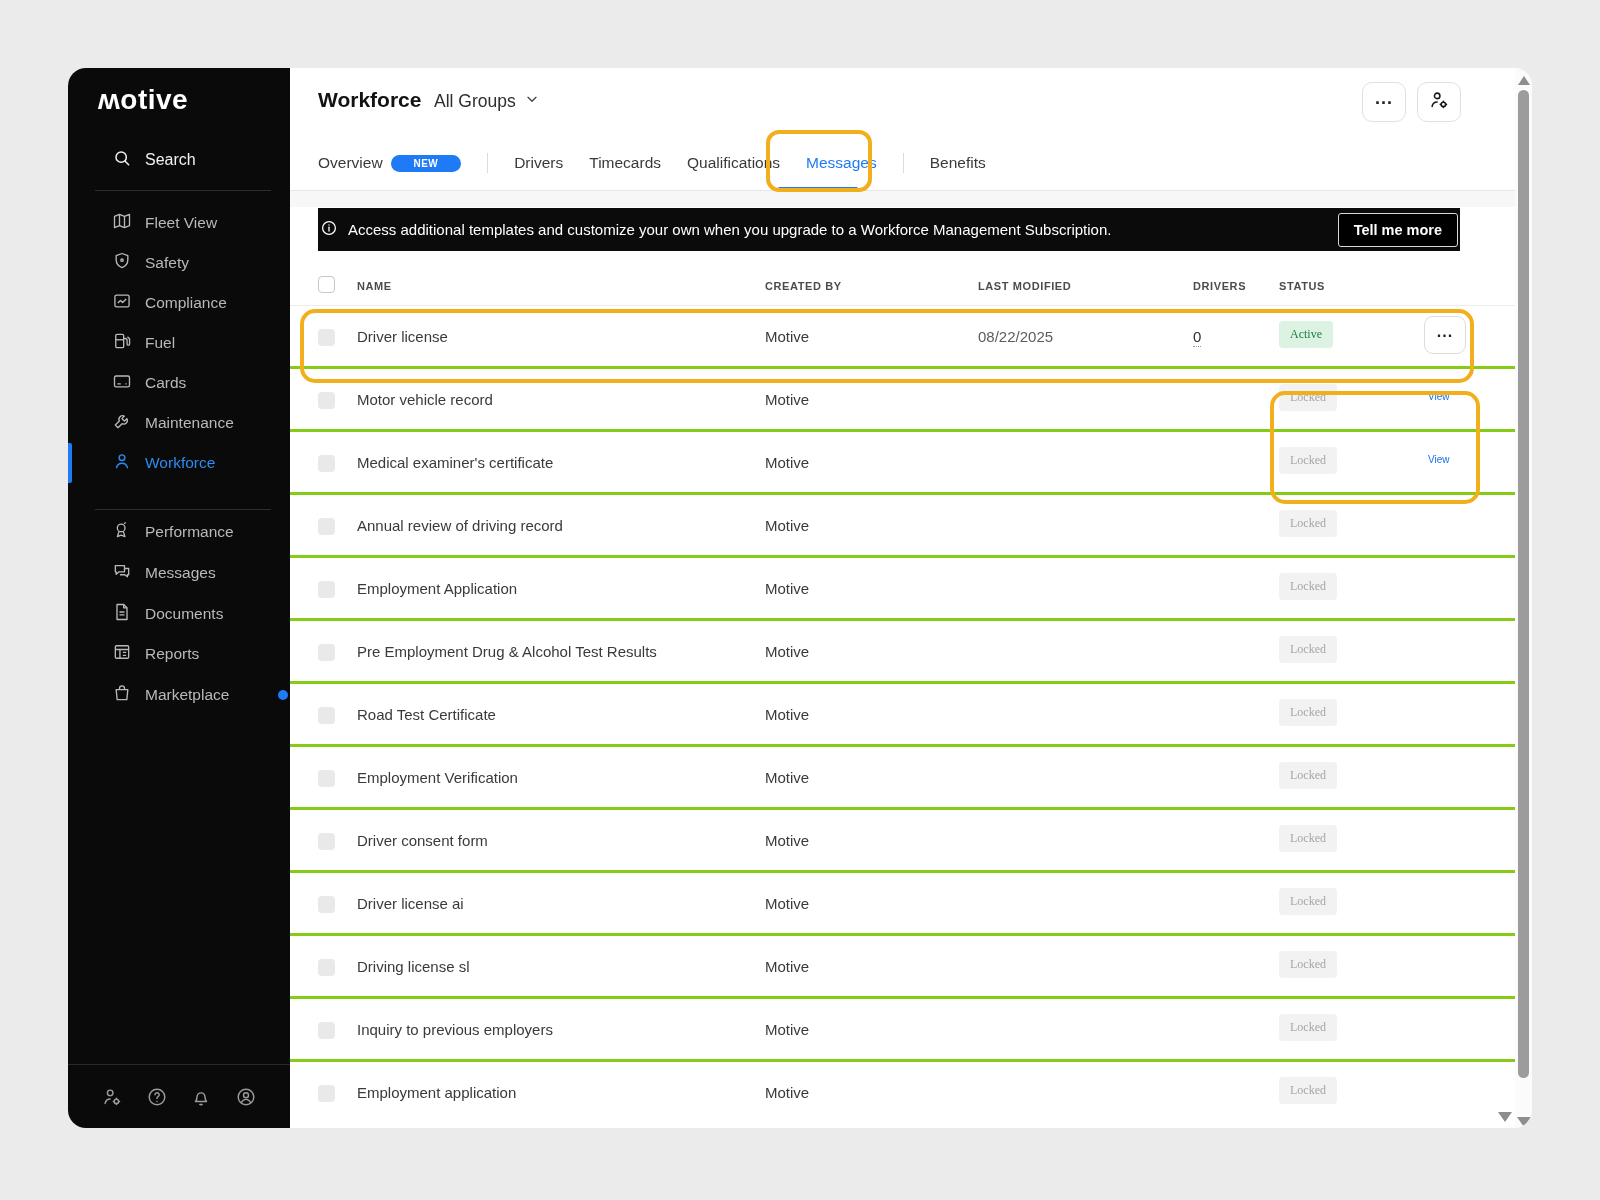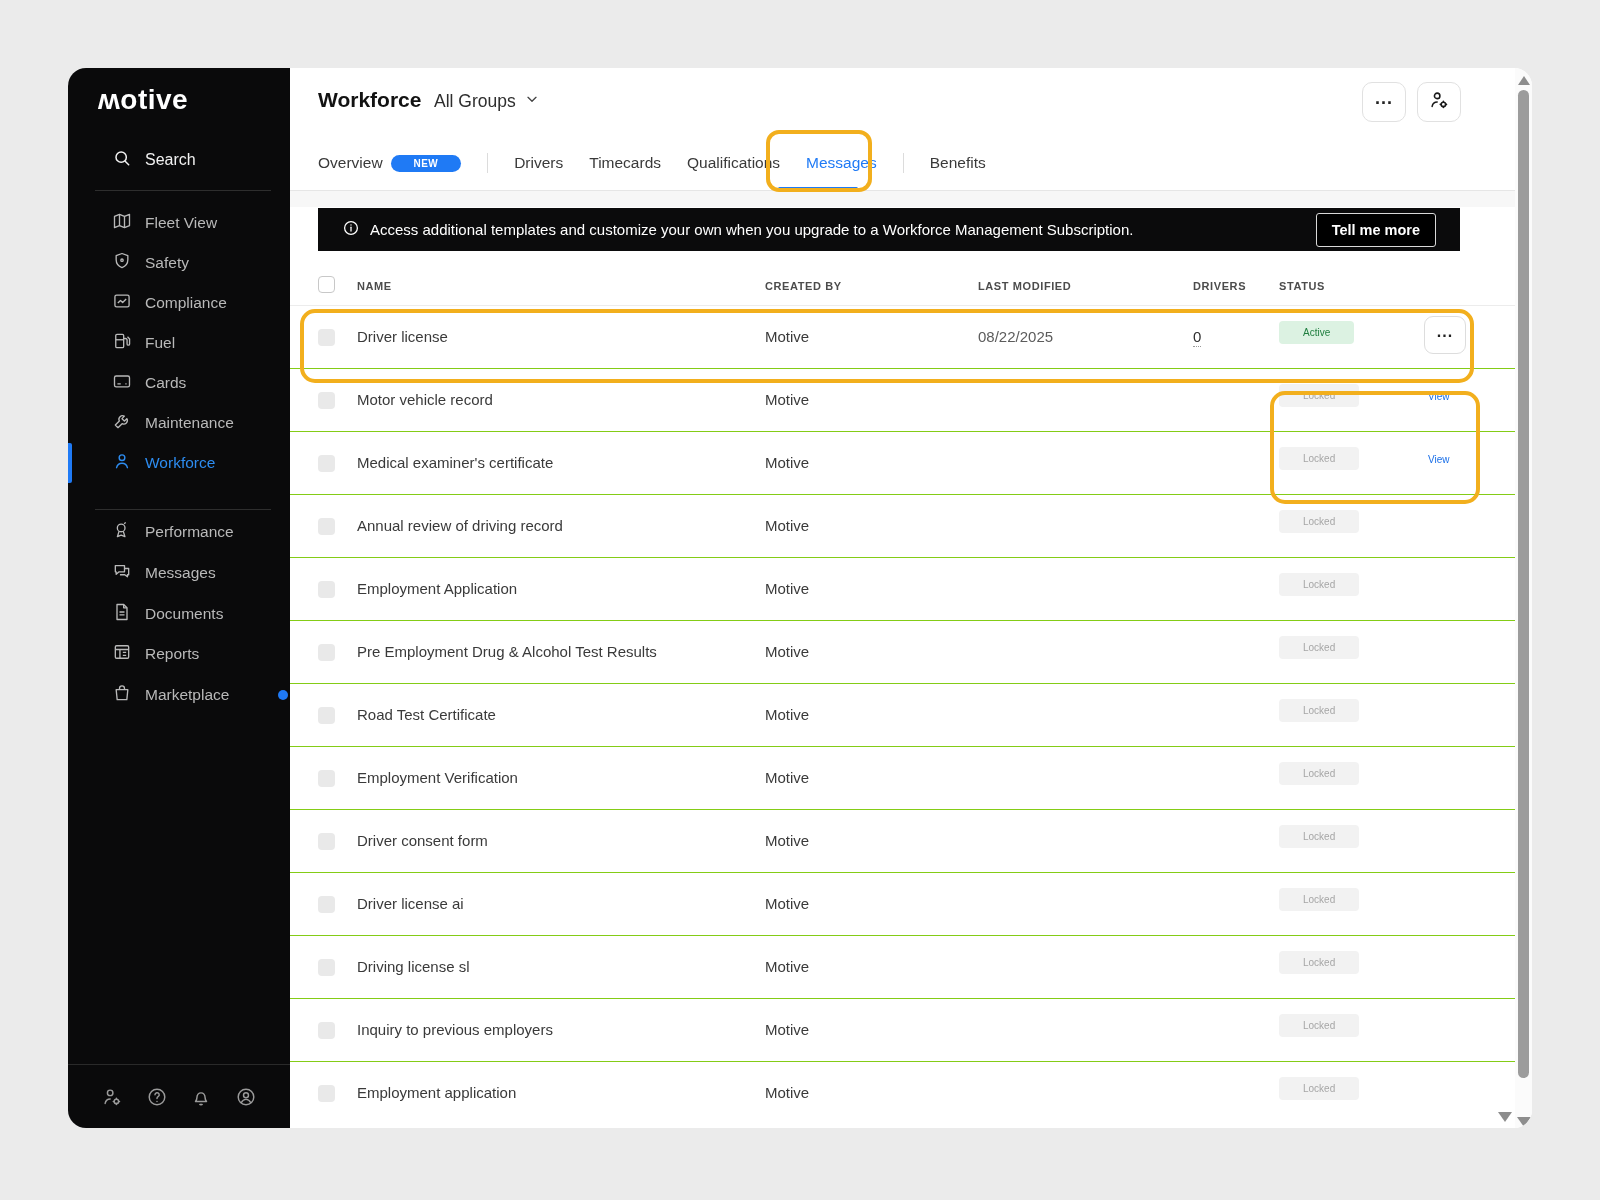--- a/index.html
+++ b/index.html
@@ -38,41 +38,41 @@
   .tab.active { color:#1f7af5; }
   .tab-badge { background:#1f7af5; color:#fff; font-size:10px; font-weight:700; letter-spacing:.4px;
                border-radius:9px; padding:3px 23px; }
   .tab-pipe { width:1px; height:20px; background:#dcdcdc; }
   .tab-underline { position:absolute; left:710px; top:119px; width:80px; height:3px; background:#1f7af5; border-radius:2px; }
   .tabs-border { position:absolute; left:222px; top:122px; width:1242px; height:1px; background:#e6e6e6; }
   .tabs-underlay { position:absolute; left:222px; top:123px; width:1225px; height:16px; background:#f7f7f7; }
 
   
   .banner { position:absolute; left:250px; top:140px; width:1142px; height:43px; background:#0b0b0c;
-            display:flex; align-items:center; color:#fff; padding:0 24px; }
+            display:flex; align-items:center; color:#fff; padding:0 2px; }
   .banner-text { font-size:15px; margin-left:10px; }
   .banner-cta { margin-left:auto; background:#000; border:1px solid #d9d9d9; border-radius:3px; color:#fff;
                 font-size:14.5px; font-weight:700; padding:8px 15px; cursor:pointer; font-family:inherit; }
 
   
   .thead { position:absolute; left:222px; top:203px; width:1225px; height:34px; }
   .thead .col { position:absolute; top:9px; font-size:11px; font-weight:700; letter-spacing:.6px; color:#4c4c4c; }
   .chk { width:17px; height:17px; border-radius:4px; }
   .chk.header { position:absolute; left:28px; top:5px; background:#fff; border:1.5px solid #c8c8c8; cursor:pointer; }
   .thead-border { position:absolute; left:222px; top:237px; width:1225px; height:1px; background:#ececec; }
 
   .rows { position:absolute; left:222px; top:238px; width:1225px; height:802px; overflow:hidden; }
-  .trow { position:relative; width:100%; height:63px; border-bottom:1px solid #84cc16; background:#fff; }
+  .trow { position:relative; width:100%; height:63px; border-bottom:3px solid #84cc16; background:#fff; }
   .trow .chk.row { position:absolute; left:28px; top:23px; background:#e9e9e9; cursor:pointer; }
   .cell { position:absolute; top:22px; font-size:15px; color:#3a3a3a; }
   .cell-name { left:67px; }
   .cell-created { left:475px; }
   .cell-modified { left:688px; color:#5c5c5c; }
   .cell-drivers { left:903px; color:#2f2f2f; border-bottom:1px dotted #9a9a9a; padding-bottom:1px; cursor:pointer; }
-  .badge { position:absolute; left:989px; top:15px; font-size:10px; border-radius:4px; padding:6px 24px; }
+  .badge { position:absolute; left:989px; top:15px; font-size:12px; border-radius:4px; padding:6px 11px;font-family:Liberation Serif, serif; }
   .badge.active { background:#dcf2e2; color:#1e7e3e; }
   .badge.locked { background:#f2f2f2; color:#a6a6a6; }
   .cell-link { position:absolute; left:1138px; top:22px; font-size:10px; color:#1a6fe8; text-decoration:none; cursor:pointer; }
   .row-menu { position:absolute; left:1134px; top:10px; width:42px; height:38px; background:#fff; border:1px solid #dddddd;
               border-radius:9px; font-size:16px; font-weight:700; letter-spacing:1px; color:#222; cursor:pointer;
               display:flex; align-items:center; justify-content:center; padding-bottom:7px; font-family:inherit; }
 
   
   .annotation { position:absolute; border:4px solid #f2af1d; pointer-events:none; z-index:30; background:transparent; }
   .ann-tab { left:698px; top:62px; width:106px; height:62px; border-radius:13px; }

